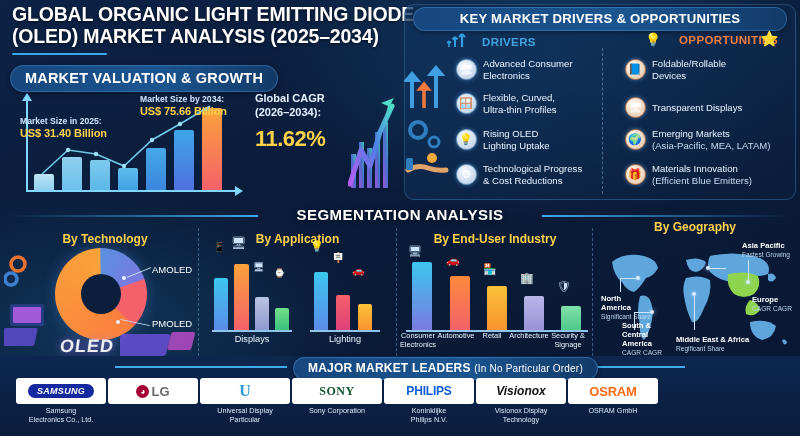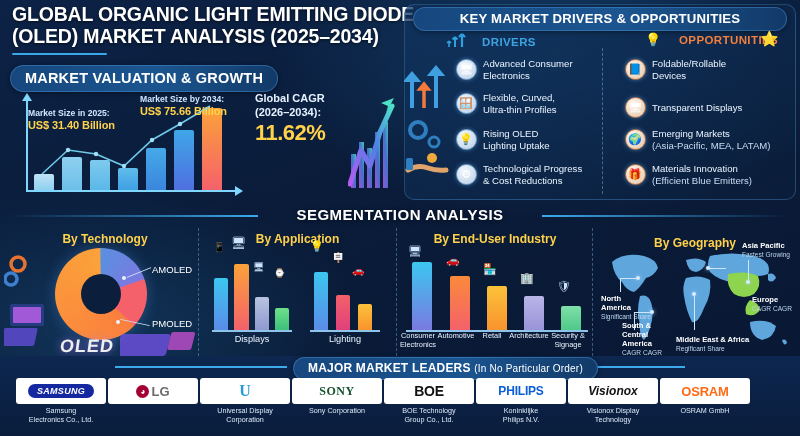--- a/index.html
+++ b/index.html
@@ -41,26 +41,26 @@
   .axis-h { position:absolute; left:18px; top:100px; height:2px; width:210px; background:#7fd6ff; }
   .axis-h:after { content:""; position:absolute; right:-7px; top:-4px; border-top:5px solid transparent;
      border-bottom:5px solid transparent; border-left:8px solid #7fd6ff; }
   .bars { position:absolute; left:26px; top:10px; width:208px; height:90px; }
   .bar { position:absolute; bottom:0; width:20px; border-radius:2px 2px 0 0; }
   .trendline { position:absolute; left:26px; top:10px; width:208px; height:90px; }
 
   .cal-label { position:absolute; font-size:9px; line-height:1.25; }
   .cal-label .lt { color:#cfe6ff; font-weight:bold; font-size:8.6px; display:block; }
   .cal-label .lv { color:#ffd24a; font-weight:bold; font-size:11px; display:block; letter-spacing:-.1px; }
-  .lbl-2025 { left:12px; top:18px;margin-left:8px; }
+  .lbl-2025 { left:12px; top:26px; }
   .lbl-2034 { left:132px; top:4px; }
 
   .cagr-box { position:absolute; left:255px; top:92px; width:95px; }
   .cagr-t1 { color:#e6f2ff; font-size:11px; font-weight:bold; line-height:1.25; }
-  .cagr-t2 { color:#ffd24a; font-size:22px; font-weight:bold; letter-spacing:-.5px; margin-top:0;}
+  .cagr-t2 { color:#ffd24a; font-size:22px; font-weight:bold; letter-spacing:-.5px; margin-top:6px;}
   .cagr-arrow { position:absolute; left:348px; top:92px; width:50px; height:98px; }
 
   
   .kmd-panel {
     position:absolute; left:404px; top:4px; width:392px; height:196px;
     border-radius:10px; border:1px solid rgba(95,175,240,.28);
     background:linear-gradient(150deg,rgba(17,52,96,.75),rgba(11,30,58,.65));
   }
   .kmd-pill { position:absolute; left:413px; top:7px; width:374px; text-align:center; }
   .kmd-pill .pill { font-size:13.2px; padding:3px 10px 4px; width:100%; }
@@ -407,21 +407,21 @@
     </div>
     <div class="tick-lbl" style="left:505px; top:332px; width:48px;">
       <span>Architecture</span>
     </div>
     <div class="tick-lbl" style="left:546px; top:332px; width:44px;">
       <span>Security &amp;</span><br>
       <span>Signage</span>
     </div>
   </div>
 
-  <div class="seg-col-title" style="left:600px; top:236px; width:190px;">By Geography</div>
+  <div class="seg-col-title" style="left:600px; top:220px; width:190px;">By Geography</div>
   <div class="map-wrap">
     <svg viewBox="0 0 196 112" width="196" height="112">
 
       <path d="M12,18 Q24,8 44,12 Q56,15 58,24 Q54,32 46,34 Q40,44 34,48 Q26,46 22,38 Q14,32 12,18 Z" fill="#5fa6dd"></path>
 
       <path d="M40,52 Q47,50 50,56 Q54,64 52,76 Q49,90 44,96 Q39,92 40,80 Q36,68 40,52 Z" fill="#5fa6dd"></path>
 
       <path d="M86,16 Q98,12 106,18 Q104,26 96,28 Q88,28 86,16 Z" fill="#5fa6dd"></path>
 
       <path d="M86,34 Q100,30 110,36 Q112,50 104,64 Q98,80 92,78 Q86,66 84,52 Q82,42 86,34 Z" fill="#5fa6dd"></path>
@@ -515,42 +515,33 @@
         </span>
       </div>
     </div>
 
     <div class="logo-cell">
       <div class="logo-box">
         <span class="lg-uni">U</span>
       </div>
       <div class="logo-name">
         <span>Universal Display</span><br>
-        <span>Corporation</span>
+        <span>Particular</span>
       </div>
     </div>
 
     <div class="logo-cell">
       <div class="logo-box">
         <span class="lg-sony">SONY</span>
       </div>
       <div class="logo-name">
         <span>Sony Corporation</span>
       </div>
     </div>
 
-    <div class="logo-cell">
-      <div class="logo-box">
-        <span class="lg-boe">BOE</span>
-      </div>
-      <div class="logo-name">
-        <span>BOE Technology</span><br>
-        <span>Group Co., Ltd.</span>
-      </div>
-    </div>
 
     <div class="logo-cell">
       <div class="logo-box">
         <span class="lg-philips">PHILIPS</span>
       </div>
       <div class="logo-name">
         <span>Koninklijke</span><br>
         <span>Philips N.V.</span>
       </div>
     </div>

